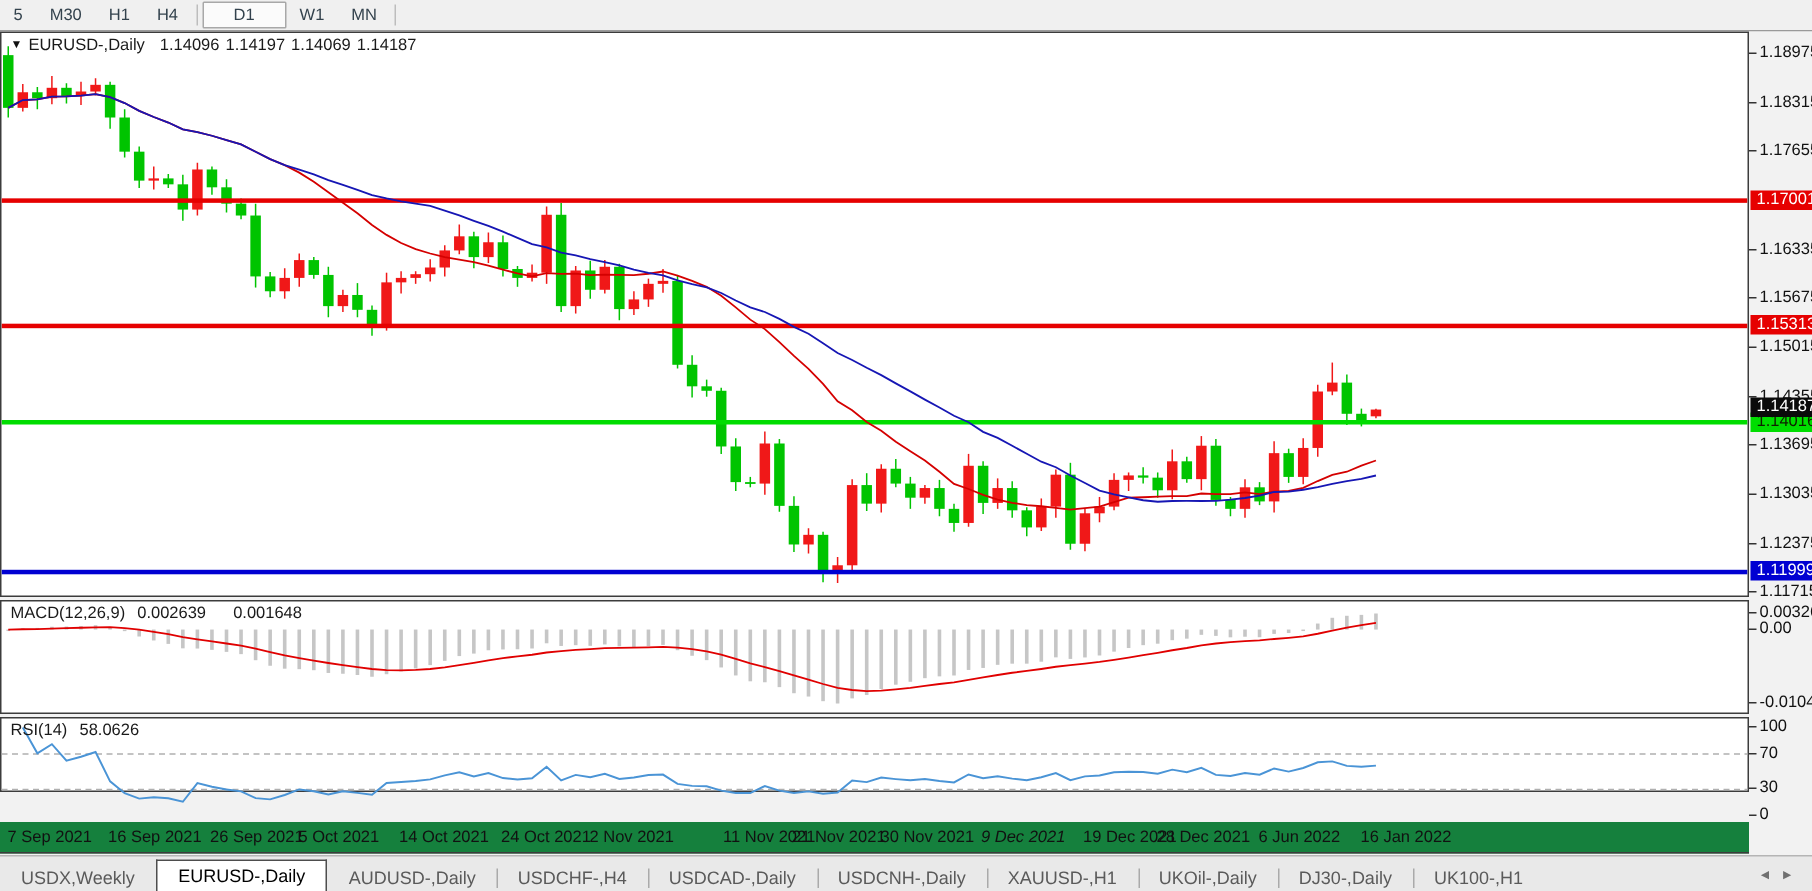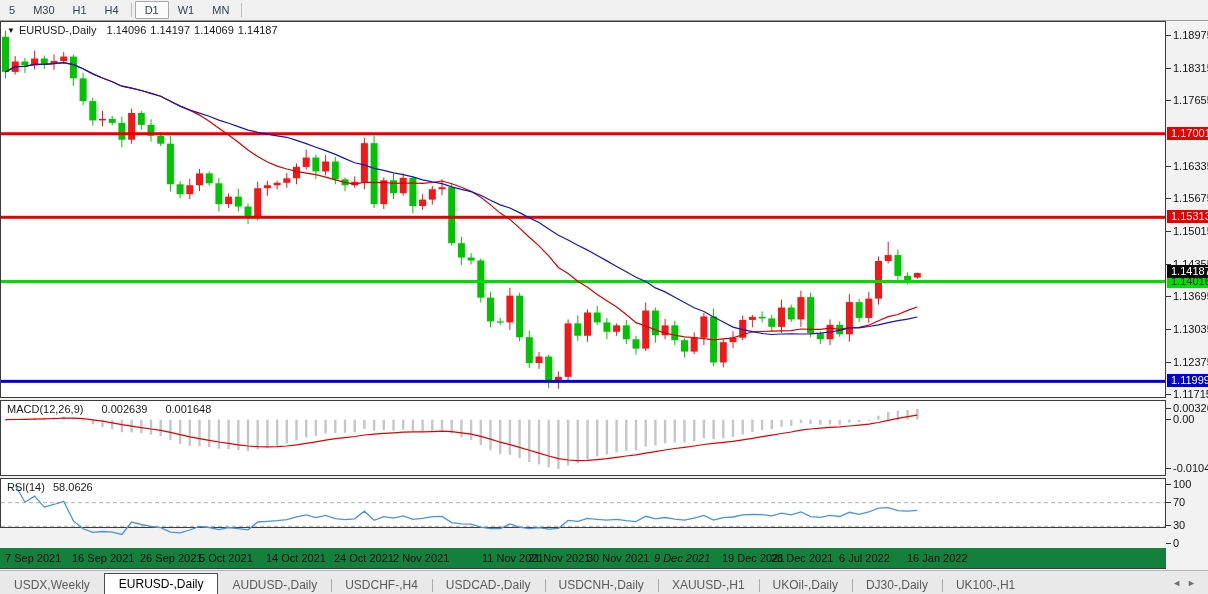--- a/index.html
+++ b/index.html
@@ -2,21 +2,21 @@
 <html><head>
 <meta charset="utf-8">
 <style>
   html,body{margin:0;padding:0;background:#d8d8d8;}
   #app{position:relative;width:1208px;height:594px;background:#f2f2f2;overflow:hidden;
        font-family:"Liberation Sans", sans-serif; -webkit-font-smoothing:none;}
   
   #toolbar{position:absolute;left:0;top:0;width:1208px;height:20px;background:#f0f0f0;
            border-bottom:1px solid #9a9a9a;display:flex;align-items:center;font-size:11px;color:#33424d;}
   .tf-btn{padding:2px 9px;height:14px;line-height:14px;cursor:default;}
-  .tf-btn.active{background:#fbfbfb;border:1px solid #a8a8a8;border-radius:1px;padding:1px 9px;}
+  .tf-btn.active{background:#fbfbfb;border:1px solid #a8a8a8;border-radius:1px;padding:1px 20px;}
   .tf-sep{width:1px;height:14px;background:#bdbdbd;margin:0 3px;}
   
   .panel{position:absolute;left:0;width:1166px;background:#ffffff;border:1px solid #3c3c3c;box-sizing:border-box;}
   #main-panel{top:21px;height:377px;}
   #macd-panel{top:400px;height:76px;}
   #rsi-panel{top:478px;height:50px;}
   .panel svg{position:absolute;left:0;top:0;}
   .panel-label{position:absolute;left:6px;top:2px;font-size:11px;color:#1a1a1a;white-space:nowrap;z-index:5;}
   #main-title .tri{display:inline-block;font-size:8px;vertical-align:1px;margin-right:4px;color:#111;}
   #main-title .sym{margin-right:10px;}
@@ -353,21 +353,21 @@
         <rect x="866.5999999999999" y="18.70067542620324" width="2.4" height="1" fill="#c6c6c6"></rect>
         <rect x="876.2999999999998" y="14.693196843454771" width="2.4" height="4.007478582748469" fill="#c6c6c6"></rect>
         <rect x="885.9999999999999" y="10.859986928311772" width="2.4" height="7.840688497891469" fill="#c6c6c6"></rect>
         <rect x="895.6999999999999" y="9.521506711019601" width="2.4" height="9.17916871518364" fill="#c6c6c6"></rect>
         <rect x="905.3999999999999" y="8.915030288693464" width="2.4" height="9.785645137509777" fill="#c6c6c6"></rect>
         <rect x="915.0999999999999" y="8" width="2.4" height="10.70067542620324" fill="#c6c6c6"></rect>
         <polyline points="4.5,18.7 14.2,18.5 23.9,18.4 33.599999999999994,18.1 43.3,17.8 53,17.5 62.699999999999996,17.2 72.39999999999999,17.1 82.1,17.7 91.8,18.8 101.5,20.2 111.19999999999999,21.8 120.89999999999999,23.7 130.6,25.2 140.29999999999998,26.6 150,28.0 159.7,29.4 169.39999999999998,31.4 179.1,33.7 188.79999999999998,35.9 198.5,37.7 208.2,39.4 217.89999999999998,41.0 227.6,42.4 237.29999999999998,43.8 246.99999999999997,45.0 256.7,45.7 266.4,45.9 276.09999999999997,45.6 285.79999999999995,45.0 295.5,43.9 305.2,42.4 314.9,40.9 324.59999999999997,39.2 334.29999999999995,37.7 344,36.6 353.7,35.5 363.4,34.0 373.09999999999997,33.1 382.79999999999995,32.3 392.5,31.8 402.2,31.1 411.9,30.9 421.59999999999997,30.8 431.29999999999995,30.6 440.99999999999994,30.2 450.7,30.7 460.4,31.8 470.09999999999997,33.2 479.79999999999995,35.4 489.49999999999994,38.2 499.2,41.2 508.9,43.7 518.5999999999999,46.4 528.3,49.3 538,52.1 547.6999999999999,55.0 557.4,57.6 567.0999999999999,59.0 576.8,59.7 586.5,59.4 596.1999999999999,58.6 605.9,57.6 615.5999999999999,56.3 625.3,55.0 635,53.9 644.6999999999999,52.2 654.4,50.6 664.0999999999999,49.0 673.8,47.5 683.5,46.3 693.1999999999999,45.0 702.9,43.5 712.5999999999999,42.4 722.3,41.4 732,40.3 741.6999999999999,38.9 751.4,37.4 761.0999999999999,35.7 770.8,34.2 780.5,32.5 790.1999999999999,31.0 799.9,29.2 809.5999999999999,28.0 819.3,27.1 828.9999999999999,26.4 838.6999999999999,25.9 848.4,25.0 858.0999999999999,24.2 867.8,23.2 877.4999999999999,21.5 887.1999999999999,19.4 896.9,17.4 906.5999999999999,15.7 916.3,14.2" fill="none" stroke="#e00000" stroke-width="1.2"></polyline>
       </svg>
     <div class="panel-label">
       <span>MACD(12,26,9)</span>
-      <span style="margin-left:15px;">0.002639</span>
+      <span style="margin-left:5px;">0.002639</span>
       <span style="margin-left:15px;">0.001648</span>
     </div>
   </div>
 
   <div id="rsi-panel" class="panel">
     <svg id="rsi-svg" width="1164" height="68">
         <line x1="0" y1="23.7" x2="1164" y2="23.7" stroke="#b0b0b0" stroke-width="1" stroke-dasharray="4,3"></line>
         <line x1="0" y1="47.3" x2="1164" y2="47.3" stroke="#b0b0b0" stroke-width="1" stroke-dasharray="4,3"></line>
         <polyline points="14.2,6.0 23.9,23.2 33.599999999999994,17.1 43.3,28.1 53,25.5 62.699999999999996,22.3 72.39999999999999,41.9 82.1,49.8 91.8,53.4 101.5,52.5 111.19999999999999,53.2 120.89999999999999,55.5 130.6,43.1 140.29999999999998,45.5 150,47.3 159.7,48.6 169.39999999999998,53.1 179.1,53.9 188.79999999999998,51.0 198.5,47.3 208.2,48.5 217.89999999999998,50.7 227.6,48.5 237.29999999999998,49.6 246.99999999999997,50.8 256.7,43.0 266.4,42.3 276.09999999999997,41.7 285.79999999999995,40.6 295.5,37.9 305.2,35.9 314.9,38.6 324.59999999999997,36.4 334.29999999999995,39.7 344,40.7 353.7,39.8 363.4,32.2 373.09999999999997,41.3 382.79999999999995,37.6 392.5,39.2 402.2,36.9 411.9,40.3 421.59999999999997,39.3 431.29999999999995,37.7 440.99999999999994,37.4 450.7,43.6 460.4,44.9 470.09999999999997,45.2 479.79999999999995,48.1 489.49999999999994,49.7 499.2,49.7 508.9,45.0 518.5999999999999,48.1 528.3,49.6 538,48.6 547.6999999999999,50.1 557.4,49.3 567.0999999999999,41.4 576.8,42.4 586.5,39.4 596.1999999999999,40.4 605.9,41.2 615.5999999999999,40.3 625.3,41.7 635,42.6 644.6999999999999,37.3 654.4,39.8 664.0999999999999,38.5 673.8,40.1 683.5,41.2 693.1999999999999,39.2 702.9,36.4 712.5999999999999,41.1 722.3,38.6 732,38.0 741.6999999999999,35.8 751.4,35.5 761.0999999999999,35.7 770.8,36.8 780.5,34.1 790.1999999999999,35.8 799.9,32.9 809.5999999999999,37.6 819.3,38.3 828.9999999999999,36.3 838.6999999999999,37.5 848.4,33.3 858.0999999999999,35.4 867.8,33.0 877.4999999999999,29.2 887.1999999999999,28.6 896.9,31.6 906.5999999999999,32.2 916.3,31.4" fill="none" stroke="#4a94d6" stroke-width="1.3"></polyline>
       </svg>
@@ -410,21 +410,21 @@
       <div class="date-label" style="left: 199px;">5 Oct 2021</div>
       <div class="date-label" style="left: 266px;">14 Oct 2021</div>
       <div class="date-label" style="left: 334px;">24 Oct 2021</div>
       <div class="date-label" style="left: 393px;">2 Nov 2021</div>
       <div class="date-label" style="left: 482px;">11 Nov 2021</div>
       <div class="date-label" style="left: 528px;">21 Nov 2021</div>
       <div class="date-label" style="left: 587px;">30 Nov 2021</div>
       <div class="date-label" style="left: 654px; font-style: italic;">9 Dec 2021</div>
       <div class="date-label" style="left: 722px;">19 Dec 2021</div>
       <div class="date-label" style="left: 771px;">28 Dec 2021</div>
-      <div class="date-label" style="left: 839px;">6 Jul 2022</div>
+      <div class="date-label" style="left: 839px;">6 Jun 2022</div>
       <div class="date-label" style="left: 907px;">16 Jan 2022</div>
     </div>
 
   <div id="tabbar">
     <span class="tab">USDX,Weekly</span>
     <span class="tab active">EURUSD-,Daily</span>
     <span class="tab">AUDUSD-,Daily</span>
     <span class="tab">USDCHF-,H4</span>
     <span class="tab">USDCAD-,Daily</span>
     <span class="tab">USDCNH-,Daily</span>

